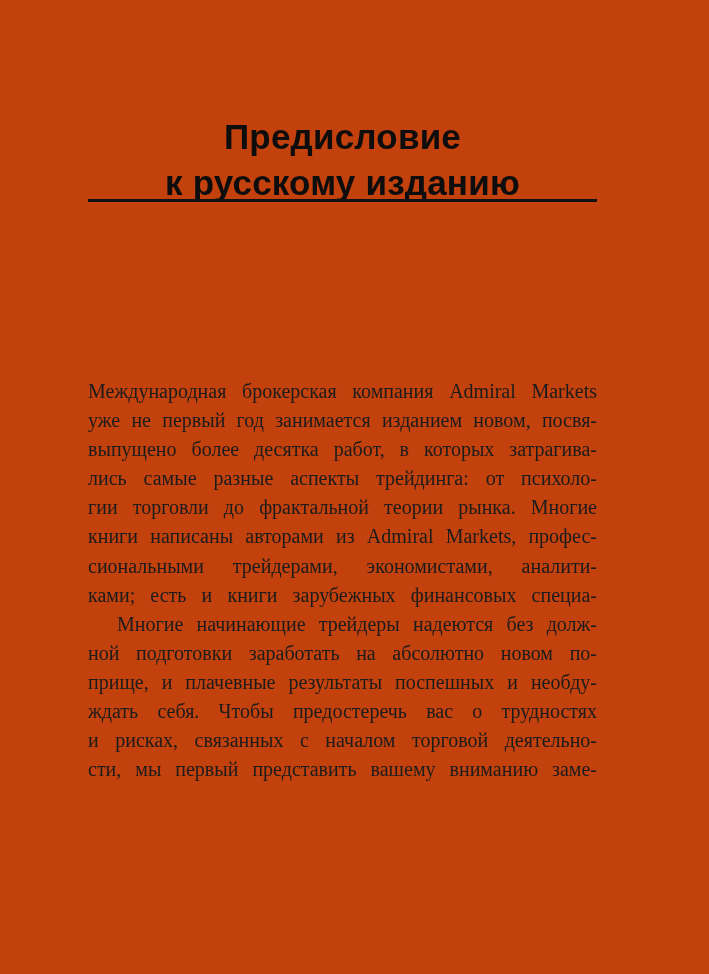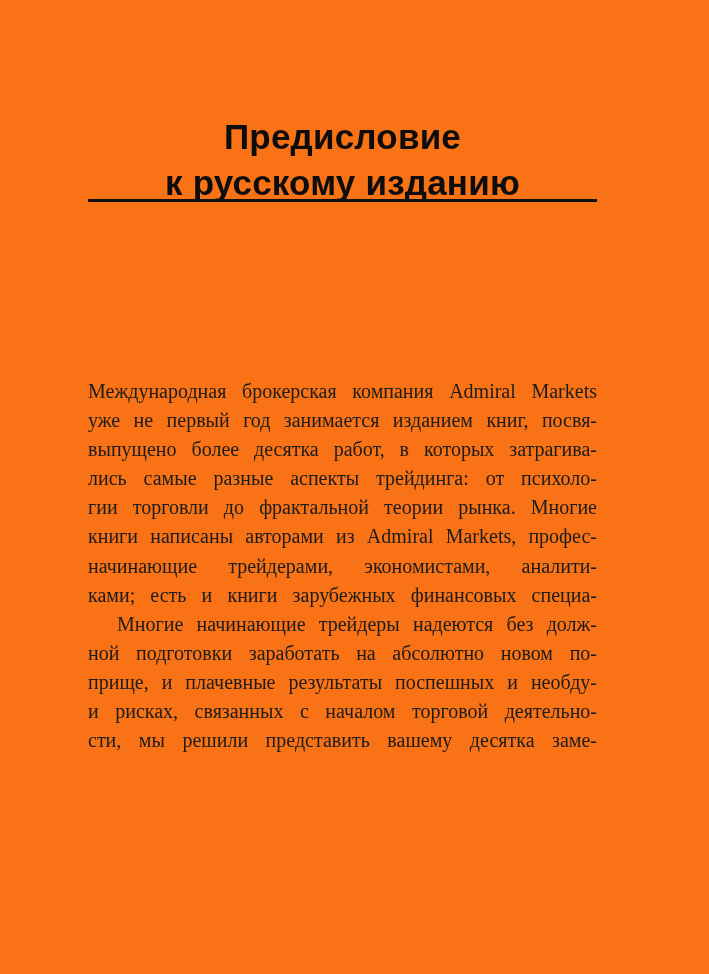--- a/index.html
+++ b/index.html
@@ -12,21 +12,21 @@
       height: 974px;
       position: relative;
       overflow: hidden;
       color: #1a1a1a;
     }
     .page {
       position: absolute;
       left: 0; top: 0;
       width: 709px;
       height: 974px;
-      background: #f97316;
+      background: #c2410c;
     }
     .title-block {
       position: absolute;
       left: 88px;
       top: 114px;
       width: 509px;
       text-align: center;
     }
     .title-line {
       font-family: "Liberation Sans", sans-serif;
@@ -76,30 +76,31 @@
   <div class="title-block">
     <span class="title-line">Предисловие</span>
     <span class="title-line">к русскому изданию</span>
   </div>
 
   <div class="title-rule"></div>
 
   <div class="body-text">
     <div>
       <span class="line">Международная брокерская компания Admiral Markets</span>
-      <span class="line">уже не первый год занимается изданием книг, посвя-</span>
+      <span class="line">уже не первый год занимается изданием новом, посвя-</span>
       <span class="line">выпущено более десятка работ, в которых затрагива-</span>
       <span class="line">лись самые разные аспекты трейдинга: от психоло-</span>
       <span class="line">гии торговли до фрактальной теории рынка. Многие</span>
       <span class="line">книги написаны авторами из Admiral Markets, профес-</span>
-      <span class="line">начинающие трейдерами, экономистами, аналити-</span>
+      <span class="line">сиональными трейдерами, экономистами, аналити-</span>
       <span class="line">ками; есть и книги зарубежных финансовых специа-</span>
     </div>
     <div>
       <span class="line indent">Многие начинающие трейдеры надеются без долж-</span>
       <span class="line">ной подготовки заработать на абсолютно новом по-</span>
       <span class="line">прище, и плачевные результаты поспешных и необду-</span>
+      <span class="line">ждать себя. Чтобы предостеречь вас о трудностях</span>
       <span class="line">и рисках, связанных с началом торговой деятельно-</span>
-      <span class="line">сти, мы решили представить вашему десятка заме-</span>
+      <span class="line">сти, мы первый представить вашему вниманию заме-</span>
     </div>
   </div>
 
 </div>
 
 </body></html>

